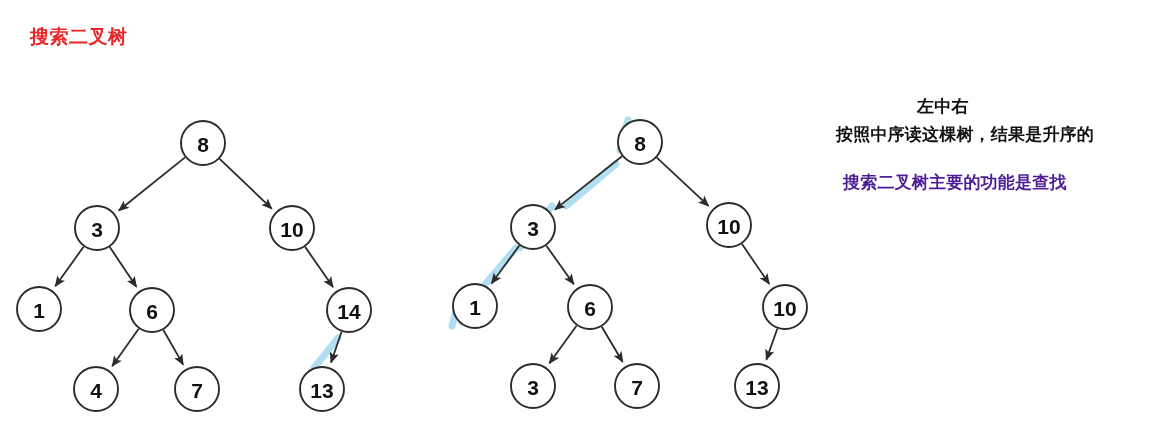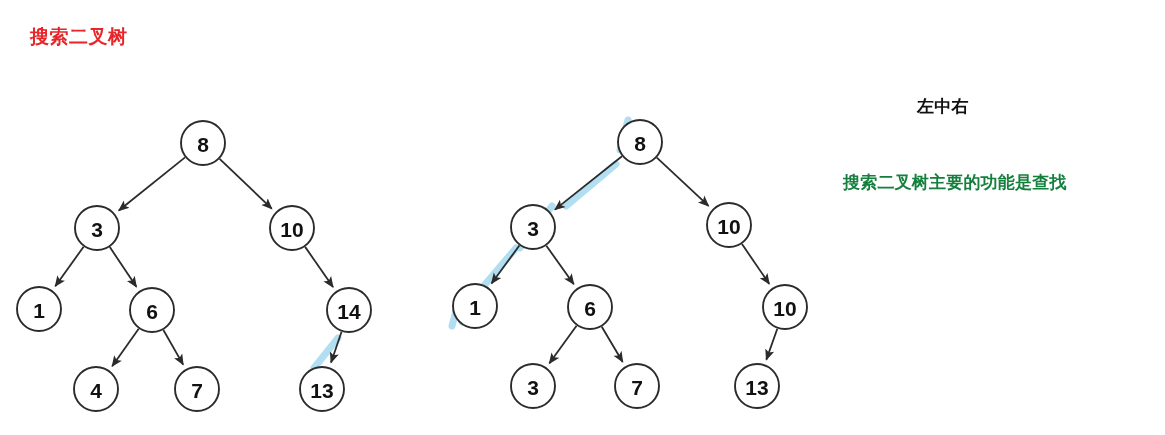--- a/index.html
+++ b/index.html
@@ -33,21 +33,21 @@
     white-space: nowrap;
   }
   .note-line {
     position: absolute;
     font-size: 17px;
     font-weight: bold;
     white-space: nowrap;
     letter-spacing: 0.2px;
   }
   .note-black { color: #111111; }
-  .note-red { color: #15803d; }
+  .note-red { color: #4c1d95; }
   #note-0 { left: 917px; top: 95px; }
   #note-1 { left: 836px; top: 123px; }
   #note-2 { left: 843px; top: 171px; }
   #note-3 { left: 847px; top: 219px; }
 
   svg.tree-layer {
     position: absolute;
     left: 0;
     top: 0;
     width: 1165px;
@@ -81,20 +81,21 @@
   }
 </style>
 </head>
 <body>
 
 <div id="canvas">
 
   <div class="slide-title">搜索二叉树</div>
 
   <div class="note-line note-black" id="note-0">左中右</div>
+  <div class="note-line note-black" id="note-1">按照中序读这棵树，结果是升序的</div>
   <div class="note-line note-red" id="note-2">搜索二叉树主要的功能是查找</div>
 
   <svg class="tree-layer" id="tree-svg" viewBox="0 0 1165 435">
     <defs>
       <marker id="arrowhead" markerWidth="7" markerHeight="7" refX="5.6" refY="3" orient="auto" markerUnits="strokeWidth">
         <path d="M0,0.4 L6.2,3 L0,5.6 L1.4,3 Z" fill="#2b2b2b"></path>
       </marker>
     </defs>
     <g id="marks-group">
         <line x1="336" y1="297" x2="362" y2="323" class="mark-stroke" stroke="#aedcf0"></line>

